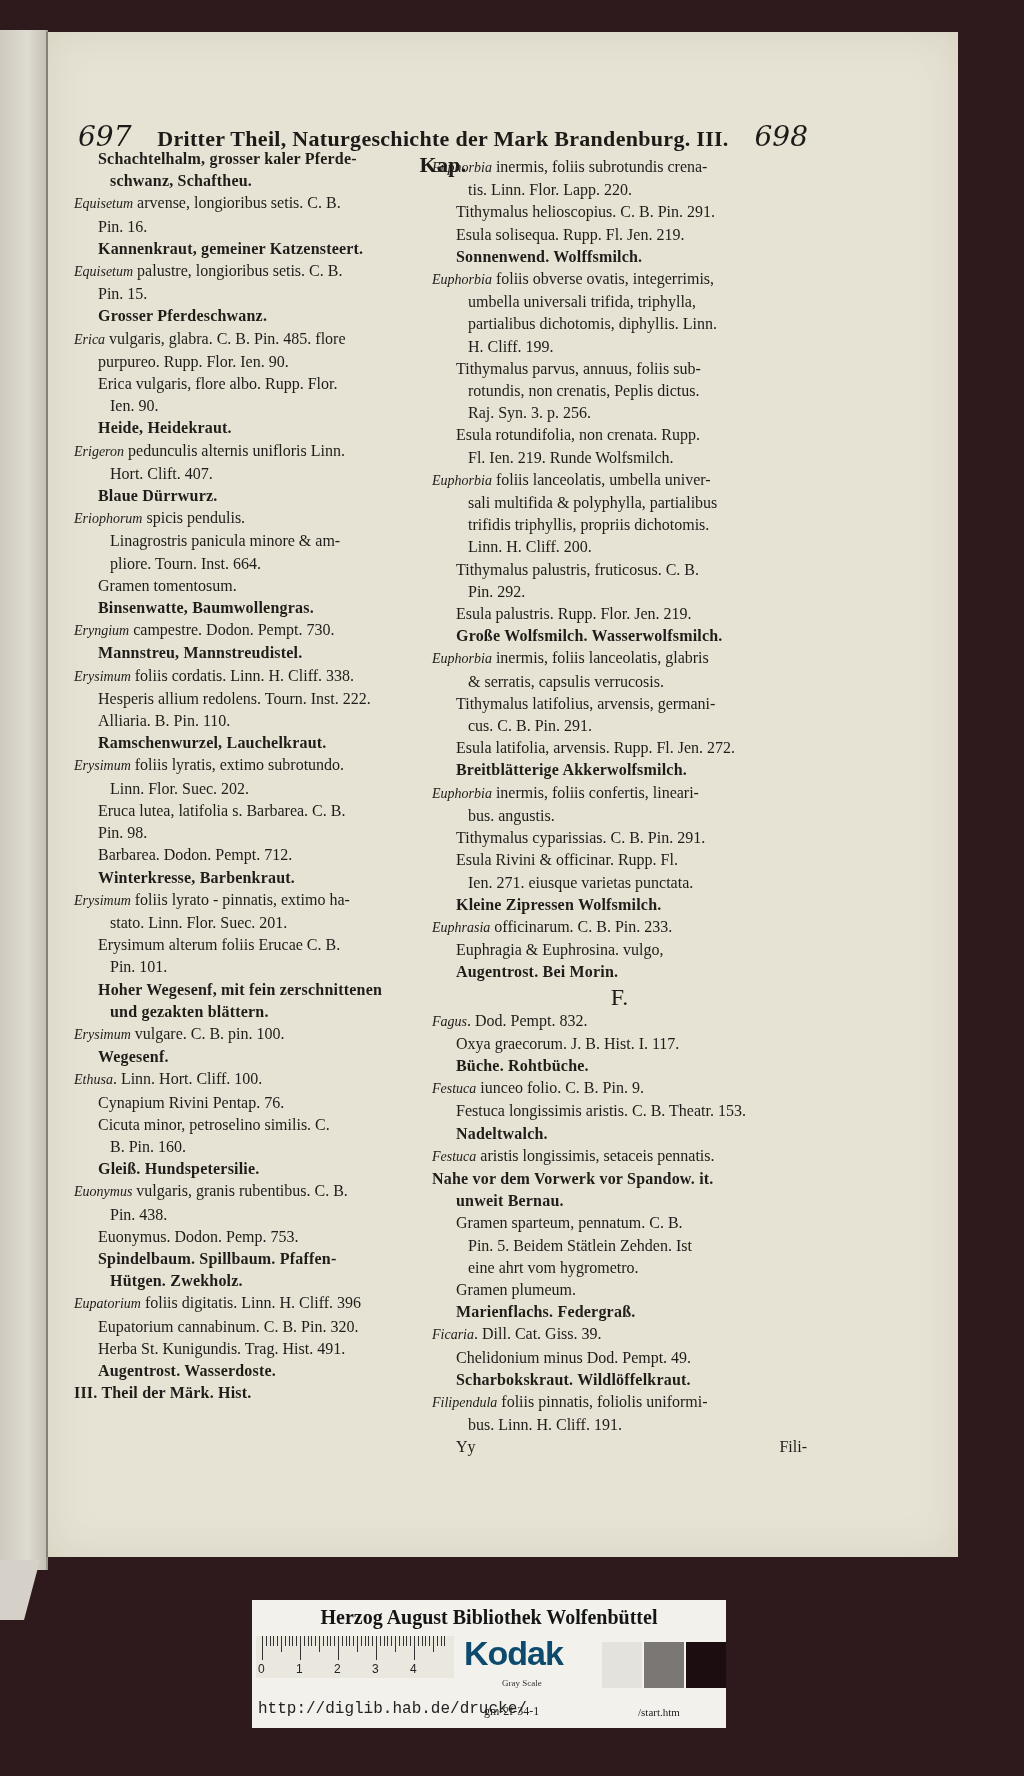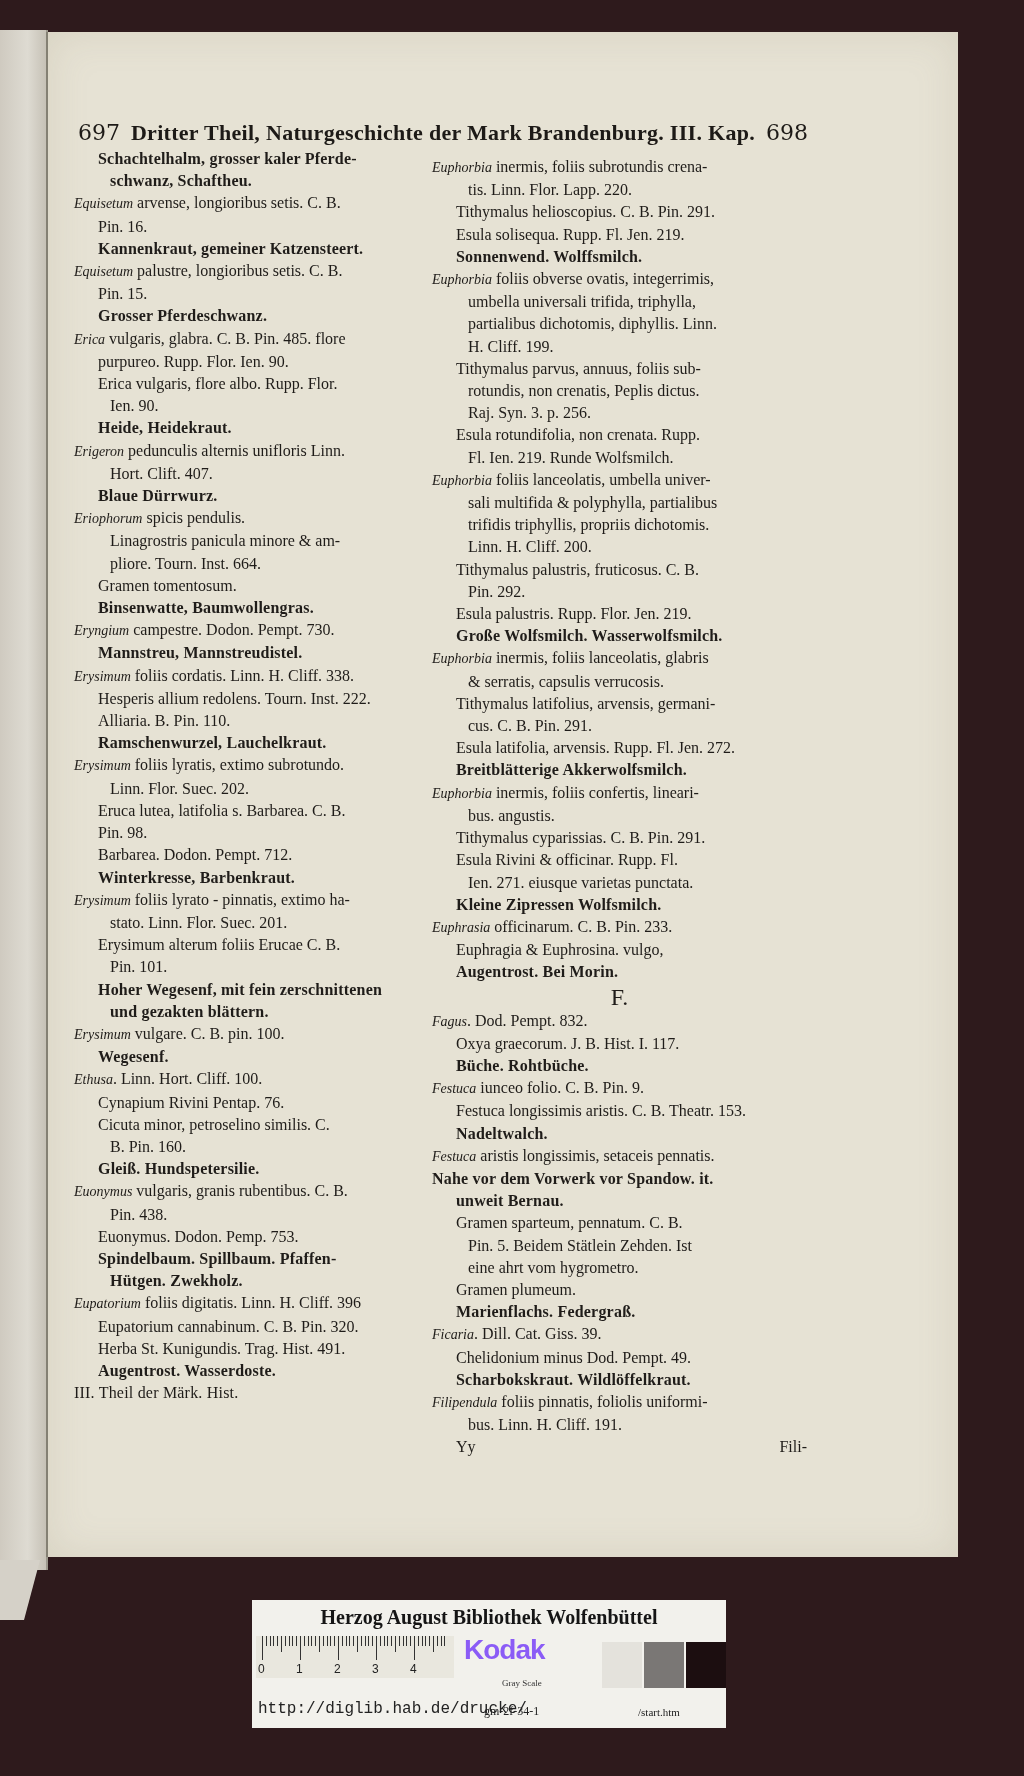--- a/index.html
+++ b/index.html
@@ -2,39 +2,39 @@
 <html><head>
 <meta charset="utf-8">
 <style>
   html,body{margin:0;padding:0;}
   body{width:1024px;height:1776px;background:#2e1a1c;position:relative;overflow:hidden;font-family:"DejaVu Serif",serif;}
   .left-flap{position:absolute;left:0;top:30px;width:46px;height:1540px;background:linear-gradient(90deg,#cfcac0,#dedbd2 60%,#c6c1b6);border-right:2px solid #9c978c;}
   .flap-bottom{position:absolute;left:0;top:1560px;width:40px;height:60px;background:#d5d1c8;clip-path:polygon(0 0,100% 0,60% 100%,0 100%);}
   .page{position:absolute;left:48px;top:32px;width:910px;height:1525px;background:#e6e2d4;box-shadow:inset 0 0 40px rgba(150,140,110,.18);}
   .page-shadow{position:absolute;left:46px;top:32px;width:6px;height:1525px;background:rgba(90,85,70,.35);}
   .header{position:absolute;left:78px;top:120px;width:730px;display:flex;align-items:baseline;color:#1d1a17;}
-  .header .pnum{font-family:"DejaVu Serif",serif;font-size:22px;}
+  .header .pnum{font-family:"DejaVu Serif",serif;font-size:28px;font-style:italic;}
   .header .title{flex:1;text-align:center;font-family:"Liberation Serif",serif;font-size:22px;font-weight:bold;letter-spacing:.3px;}
   .col{position:absolute;top:148px;color:#1f1c19;font-family:"Liberation Serif",serif;font-size:16px;line-height:22.2px;}
   .col.left{left:74px;width:345px;}
   .col.right{left:432px;width:375px;margin-top:8px;}
   .ln{white-space:nowrap;overflow:visible;}
   .ln.i1{padding-left:24px;}
   .ln.i2{padding-left:36px;}
   .ln .gen{font-style:italic;font-size:14px;}
   .ln.fr{font-family:"Liberation Serif",serif;font-weight:bold;letter-spacing:.2px;}
   .ln.sect{text-align:center;font-size:24px;line-height:26px;padding-left:0;}
-  .ln.foot{font-weight:normal;font-size:16px;}
+  .ln.foot{font-weight:bold;font-size:16px;}
   .ln.sig{display:flex;justify-content:space-between;padding-left:24px;text-align:right;}
   .label{position:absolute;left:252px;top:1600px;width:474px;height:128px;background:#f2f1ec;}
   .label .lib{position:absolute;left:0;top:6px;width:100%;text-align:center;font-family:"Liberation Serif",serif;font-weight:bold;font-size:20px;color:#151515;}
   .ruler{position:absolute;left:4px;top:36px;width:198px;height:42px;background:#e9e7de;}
   .tick{position:absolute;top:0;width:1px;background:#333;}
   .rnum{position:absolute;top:26px;font-family:"Liberation Sans",sans-serif;font-size:12px;color:#222;}
-  .kodak{position:absolute;left:212px;top:34px;font-family:"Liberation Sans",sans-serif;font-weight:bold;font-size:28px;color:#8b5cf6;letter-spacing:-1px;}
+  .kodak{position:absolute;left:212px;top:34px;font-family:"Liberation Sans",sans-serif;font-weight:bold;font-size:34px;color:#0c4a6e;letter-spacing:-1px;}
   .gray{position:absolute;left:250px;top:78px;font-family:"Liberation Serif",serif;font-size:9px;color:#333;}
   .sw{position:absolute;top:42px;height:46px;}
   .url{position:absolute;left:6px;top:100px;font-family:Liberation Mono, monospace;font-size:16px;color:#222;}
   .id{position:absolute;left:232px;top:104px;font-family:"Liberation Serif",serif;font-size:12px;color:#222;}
   .start{position:absolute;left:386px;top:106px;font-family:"Liberation Serif",serif;font-size:11px;color:#222;}
 </style>
 </head>
 <body>
 
 <div class="left-flap"></div>

